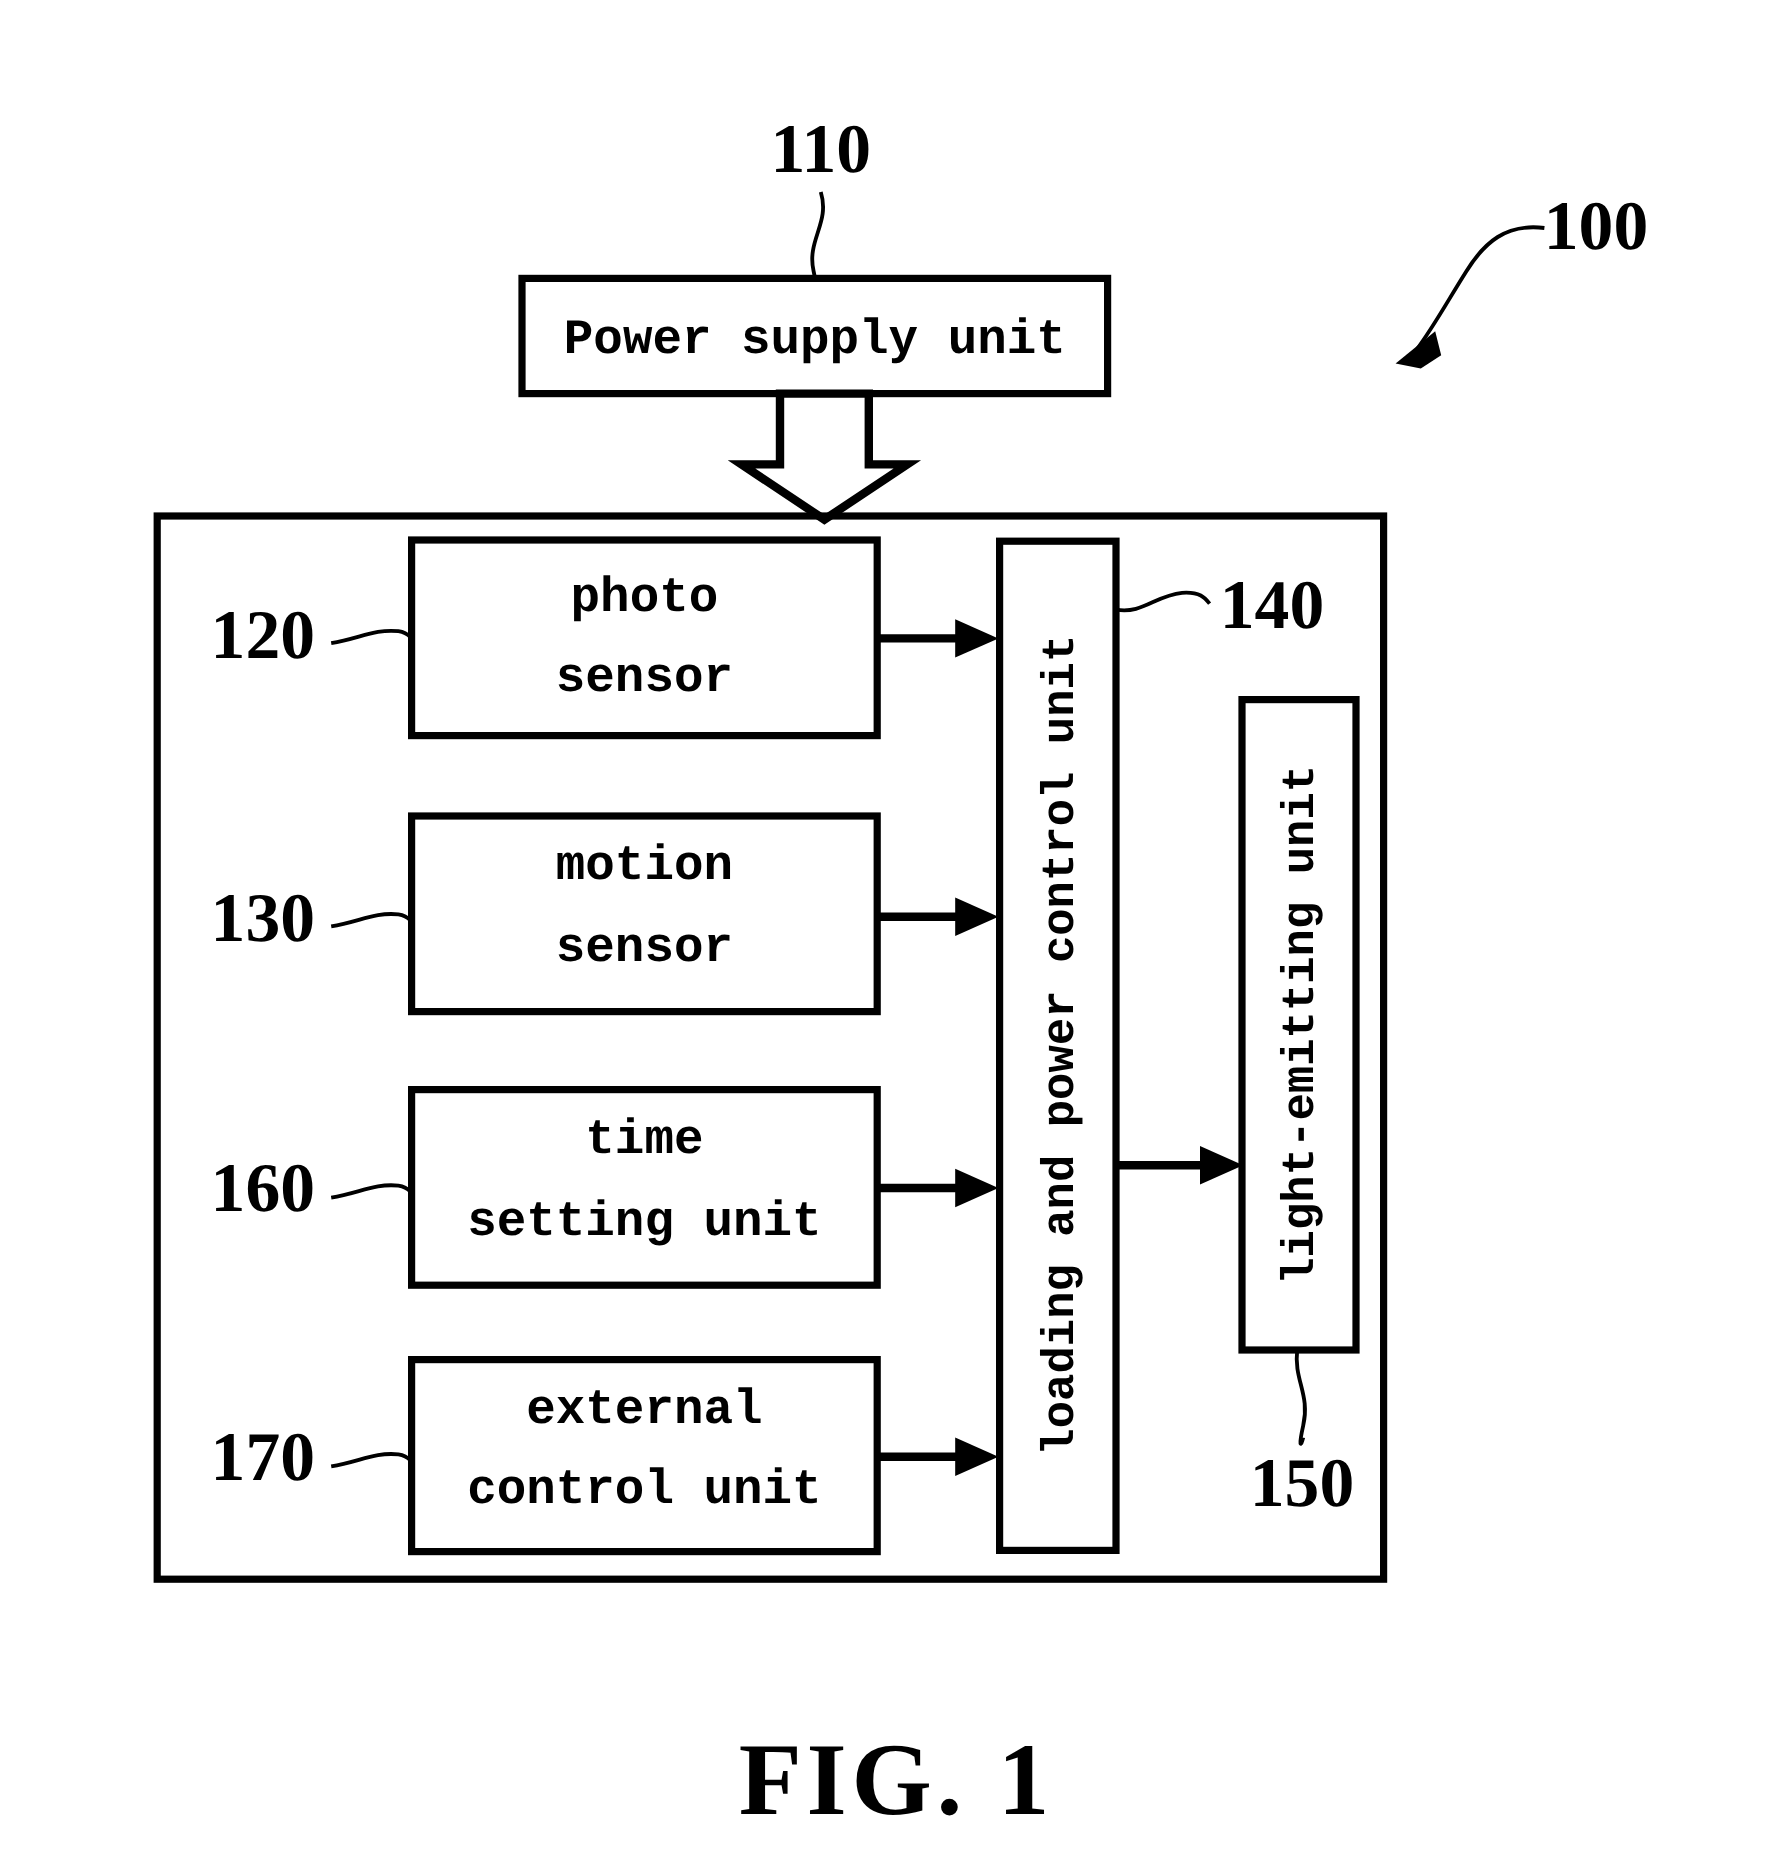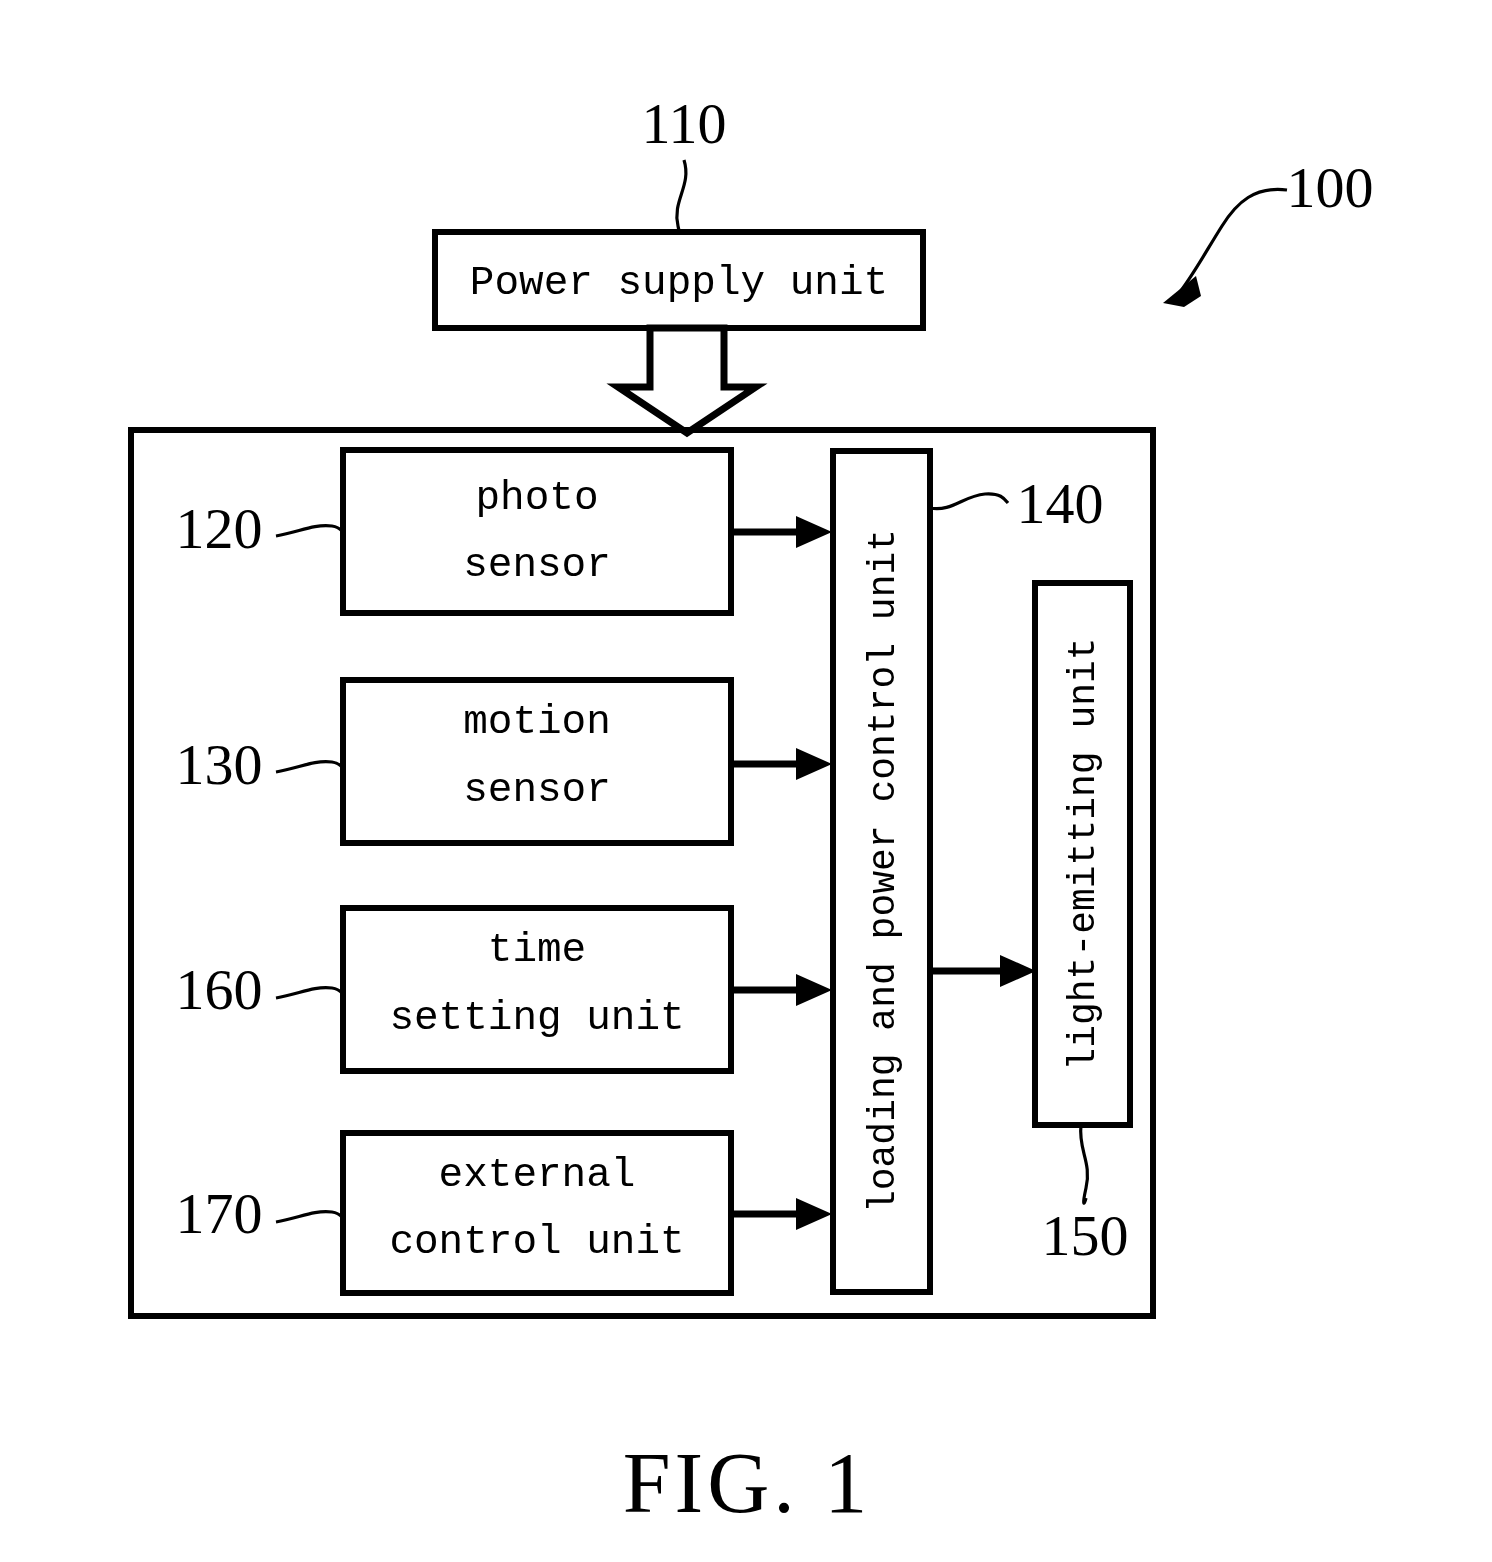--- a/index.html
+++ b/index.html
@@ -11,20 +11,21 @@
     width: 1492px;
     height: 1562px;
     font-family: "Liberation Serif", serif;
     overflow: hidden;
   }
   #figure-root {
     position: relative;
     width: 1492px;
     height: 1457px;
     background: #ffffff;
+    font-weight: bold;
   }
   svg.canvas {
     position: absolute;
     left: 0;
     top: 0;
     width: 1492px;
     height: 1562px;
   }
   .box-label {
     font-family: "Liberation Mono", "DejaVu Sans Mono", monospace;

